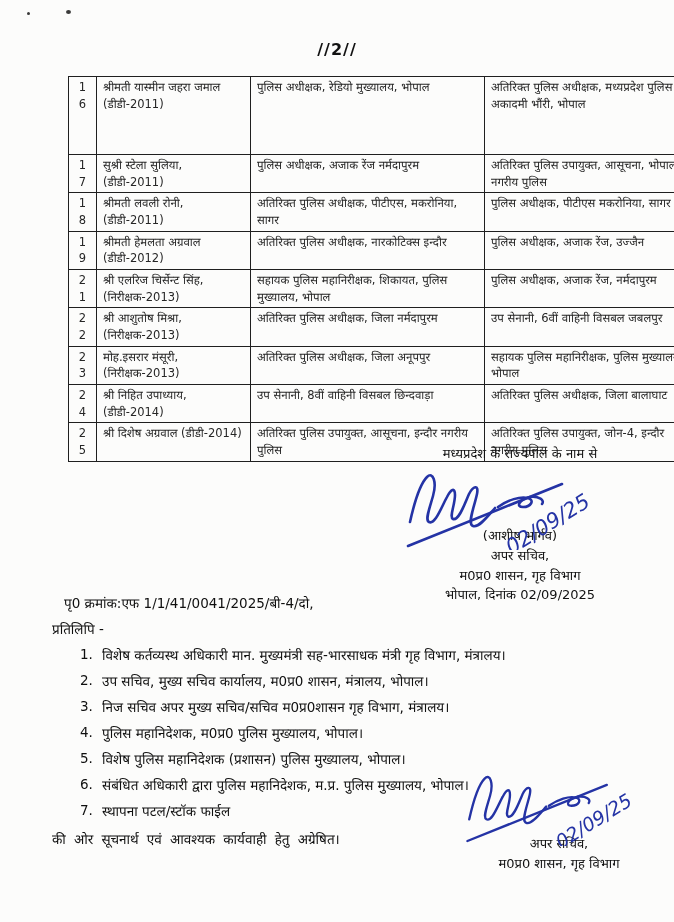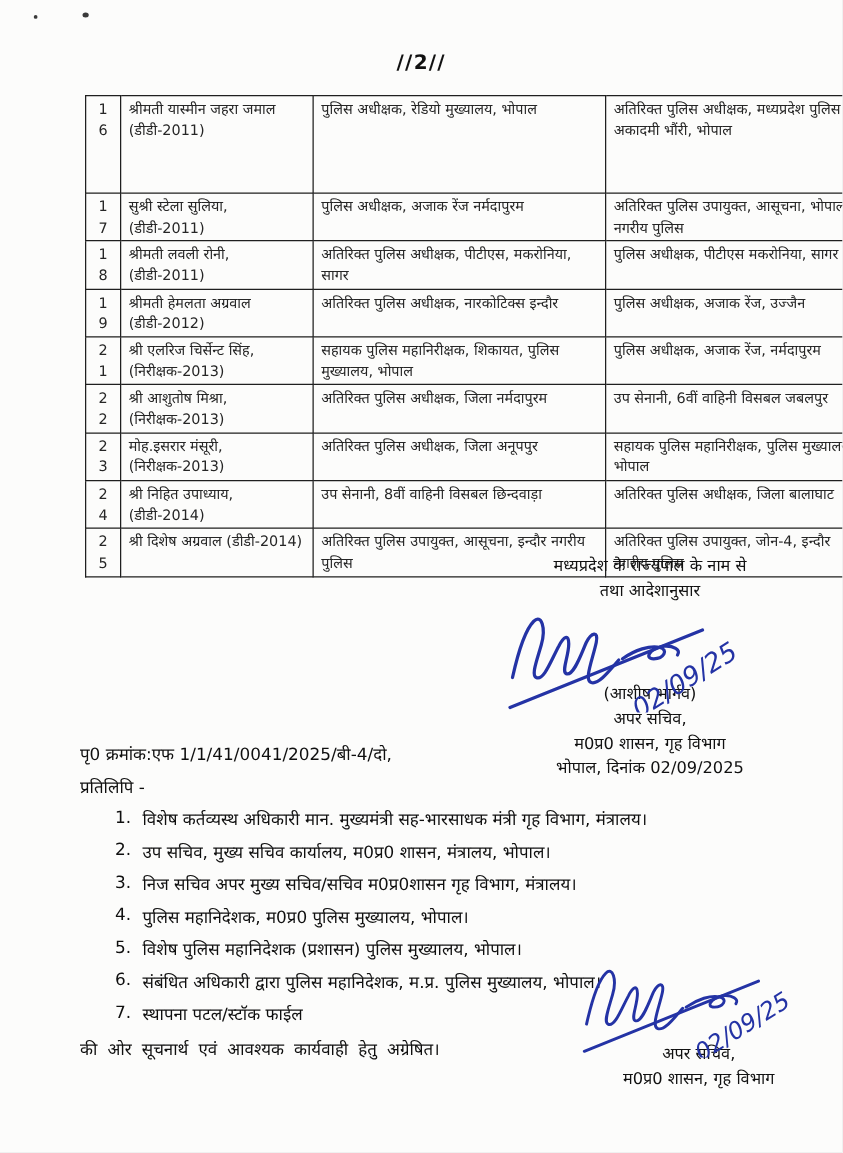--- a/index.html
+++ b/index.html
@@ -52,21 +52,21 @@
   .sig-svg { position:absolute; left:28px; top:-8px; }
   .authority .a-name { margin-top:-14px; }
   .authority .a-small { line-height:1.5; }
 
   .ref-line {
     position:absolute; left:64px; top:594px;
     font-size:13.5px; color:#0f0f0f; font-weight:400;
   }
 
   .copies {
-    position:absolute; left:64px; top:620px; width:580px;
+    position:absolute; left:52px; top:620px; width:580px;
     font-size:13.5px; color:#0f0f0f;
   }
   .copies .copies-label { margin-bottom:8px; font-weight:500; }
   .copies ol { list-style:none; }
   .copies li { display:flex; margin-bottom:8px; }
   .copies li .no { width:50px; padding-left:28px; flex:0 0 auto; }
   .copies li .txt { flex:1; }
   .copies .footer-line { margin-top:10px; margin-left:0;font-family:Liberation Mono, monospace; }
 
   .second-sign {
@@ -140,21 +140,20 @@
         <td class="c-sn">25</td>
         <td class="c-name">श्री दिशेष अग्रवाल (डीडी-2014)</td>
         <td class="c-from">अतिरिक्त पुलिस उपायुक्त, आसूचना, इन्दौर नगरीय पुलिस</td>
         <td class="c-to">अतिरिक्त पुलिस उपायुक्त, जोन-4, इन्दौर नगरीय पुलिस</td>
       </tr>
     </tbody>
   </table>
 
   <div class="authority">
     <div class="a-line">मध्यप्रदेश के राज्यपाल के नाम से</div>
-    <div class="a-line">तथा आदेशानुसार</div>
     <div class="sig-wrap">
       <svg class="sig-svg" width="232" height="92" viewBox="0 0 232 92">
         <g stroke="#2433a5" stroke-width="2.6" fill="none" stroke-linecap="round">
           <path d="M8,64 C12,46 18,26 25,19 C31,13 35,24 31,38 C27,52 23,62 27,64 C33,67 39,50 45,39 C49,31 53,29 53,37 C53,47 47,59 51,61 C57,63 63,45 67,36 C71,28 77,26 75,36 C72,50 65,66 71,68 C77,70 86,58 93,50"></path>
           <path d="M96,49 C106,42 118,38 126,40 C133,42 129,49 121,49 C113,49 118,41 128,39 C137,38 143,42 140,46"></path>
           <path d="M6,88 L160,26"></path>
         </g>
         <g transform="rotate(-32 150 60)" fill="#2433a5" font-family="DejaVu Sans, sans-serif" font-size="21" font-style="italic">
           <text x="96" y="70">02/09/25</text>
         </g>

